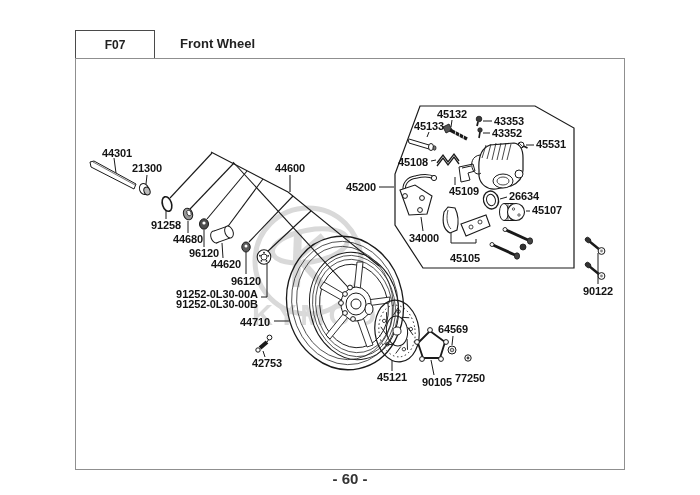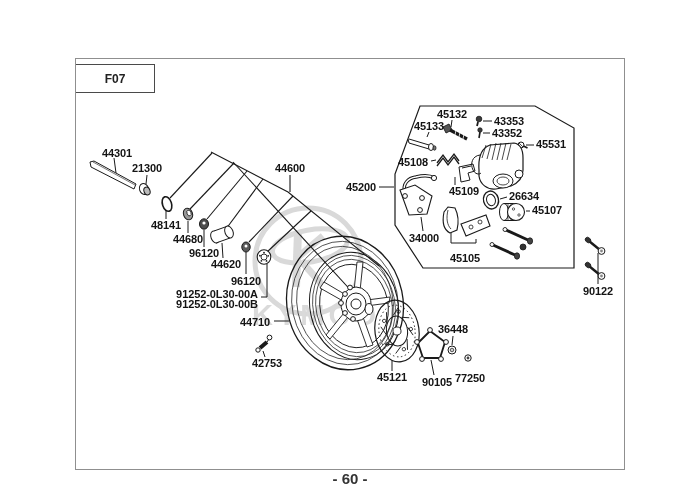--- a/index.html
+++ b/index.html
@@ -1,20 +1,20 @@
 <!DOCTYPE html>
 <html><head>
 <meta charset="utf-8">
 <style>
   html,body{margin:0;padding:0;background:#fff;}
   #page{position:relative;width:700px;height:495px;background:#ffffff;overflow:hidden;
         font-family:"Liberation Sans",sans-serif;}
   
   #code-box{position:absolute;left:75px;top:30px;width:78px;height:27px;border:1px solid #4a4a4a;
-            display:flex;align-items:center;justify-content:center;font-weight:bold;font-size:12px;color:#222;margin-top:34px;}
+            display:flex;align-items:center;justify-content:center;font-weight:bold;font-size:12px;color:#222;}
   #title{position:absolute;left:180px;top:30px;height:27px;display:flex;align-items:center;
          font-weight:bold;font-size:13px;color:#222;}
   
   #diagram-box{position:absolute;left:75px;top:58px;width:548px;height:410px;border:1px solid #8f8f8f;}
   
   #footer{position:absolute;left:0;top:470px;width:700px;text-align:center;
           font-weight:bold;font-size:15px;color:#333;}
   
   #drawing{position:absolute;left:0;top:0;width:700px;height:495px;}
   
@@ -22,20 +22,21 @@
        font-weight:bold;font-size:11px;letter-spacing:-0.1px;color:#141414;line-height:1;}
 </style>
 </head>
 <body>
 
 <div id="page">
 
   <div id="code-box">
     <span>F07</span>
   </div>
+  <div id="title">Front Wheel</div>
   <div id="diagram-box"></div>
 
   <svg id="drawing" viewBox="0 0 700 495" xmlns="http://www.w3.org/2000/svg">
 
     <g stroke="#d9d9d9" fill="none">
       <circle cx="308" cy="261" r="53" stroke-width="5"></circle>
       <ellipse cx="310" cy="246" rx="38" ry="16" stroke-width="5" transform="rotate(-10 310 246)"></ellipse>
       <path d="M298,232 L296,287" stroke-width="8"></path>
       <path d="M297,258 L323,236" stroke-width="7"></path>
       <path d="M301,261 L325,288" stroke-width="7"></path>
@@ -311,34 +312,34 @@
       <circle cx="601.5" cy="251" r="1.4" fill="#888" stroke="none"></circle>
       <line x1="589" y1="266" x2="600" y2="275" stroke-width="2.4"></line>
       <ellipse cx="588" cy="265" rx="3" ry="2.4" transform="rotate(40 588 265)" fill="#333" stroke-width="0.8"></ellipse>
       <circle cx="601.5" cy="276" r="3.4" fill="#fff" stroke-width="1"></circle>
       <circle cx="601.5" cy="276" r="1.4" fill="#888" stroke="none"></circle>
     </g>
   </svg>
 
   <div class="lbl" style="left:117px;top:153px">44301</div>
   <div class="lbl" style="left:147px;top:168px">21300</div>
-  <div class="lbl" style="left:166px;top:225px">48141</div>
+  <div class="lbl" style="left:166px;top:225px">91258</div>
   <div class="lbl" style="left:188px;top:239px">44680</div>
   <div class="lbl" style="left:204px;top:253px">96120</div>
   <div class="lbl" style="left:226px;top:264px">44620</div>
   <div class="lbl" style="left:246px;top:281px">96120</div>
   <div class="lbl" style="left:217px;top:294px">91252-0L30-00A</div>
   <div class="lbl" style="left:217px;top:304px">91252-0L30-00B</div>
   <div class="lbl" style="left:255px;top:322px">44710</div>
   <div class="lbl" style="left:267px;top:363px">42753</div>
   <div class="lbl" style="left:290px;top:168px">44600</div>
   <div class="lbl" style="left:361px;top:187px">45200</div>
   <div class="lbl" style="left:392px;top:377px">45121</div>
   <div class="lbl" style="left:437px;top:382px">90105</div>
-  <div class="lbl" style="left:453px;top:329px">36448</div>
+  <div class="lbl" style="left:453px;top:329px">64569</div>
   <div class="lbl" style="left:470px;top:378px">77250</div>
   <div class="lbl" style="left:429px;top:126px">45133</div>
   <div class="lbl" style="left:452px;top:114px">45132</div>
   <div class="lbl" style="left:509px;top:121px">43353</div>
   <div class="lbl" style="left:507px;top:133px">43352</div>
   <div class="lbl" style="left:551px;top:144px">45531</div>
   <div class="lbl" style="left:413px;top:162px">45108</div>
   <div class="lbl" style="left:464px;top:191px">45109</div>
   <div class="lbl" style="left:524px;top:196px">26634</div>
   <div class="lbl" style="left:547px;top:210px">45107</div>

